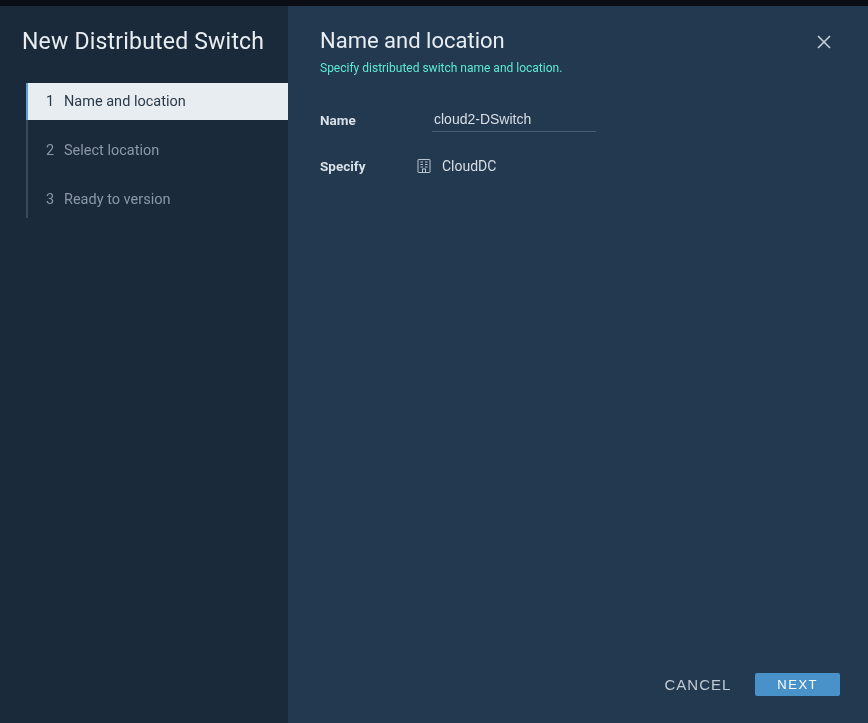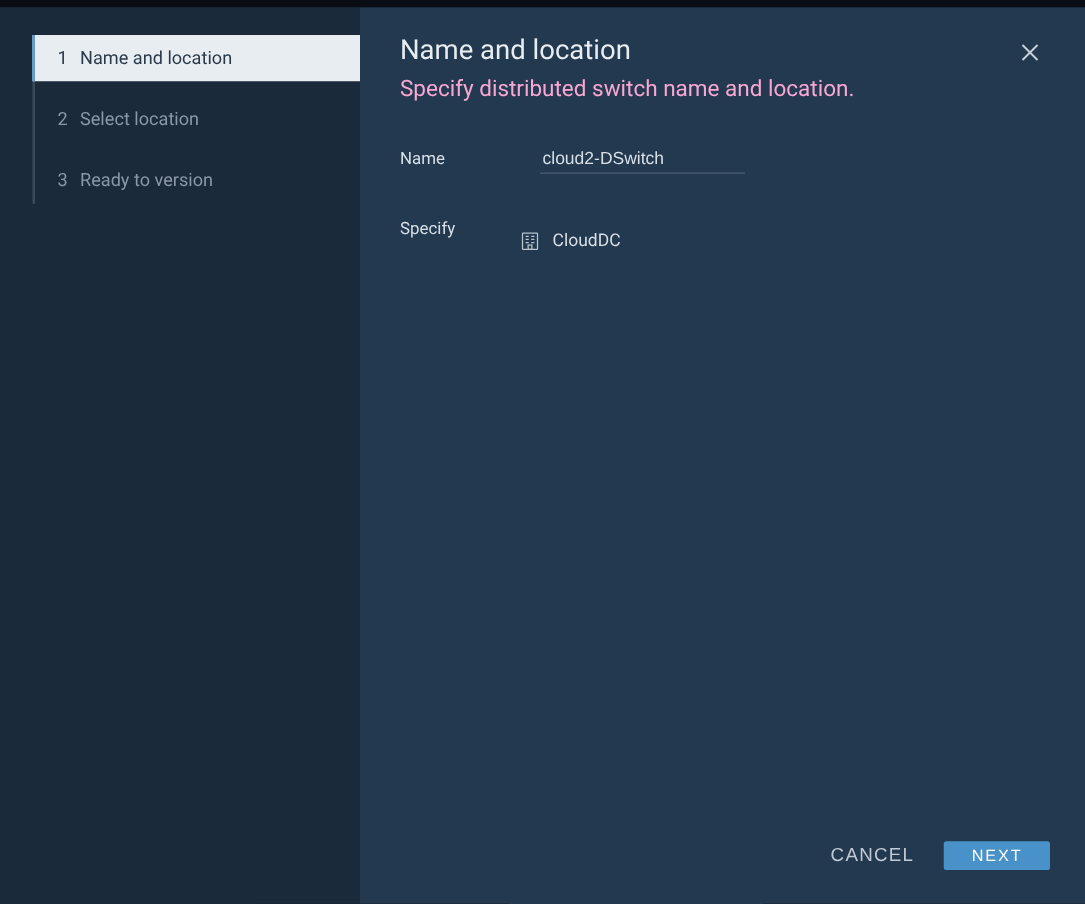--- a/index.html
+++ b/index.html
@@ -73,22 +73,22 @@
     .main-header-text {
       flex: 1;
     }
     .main-title {
       color: #e8edf2;
       font-size: 22px;
       font-weight: 400;
       margin-bottom: 8px;
     }
     .main-subtitle {
-      color: #f9a8d4;
-      font-size: 18px;
+      color: #5eead4;
+      font-size: 12px;
     }
     .close-btn {
       color: #c8d0d8;
       cursor: pointer;
       padding: 4px;
       margin-top: 2px;
     }
     .close-btn svg {
       width: 16px;
       height: 16px;
@@ -100,41 +100,40 @@
     }
     .form-row {
       display: flex;
       align-items: center;
       margin-bottom: 26px;
     }
     .form-label {
       width: 96px;
       color: #d8dfe6;
       font-size: 13.5px;
-      font-weight: 400;
+      font-weight: 700;
       flex-shrink: 0;
     }
     .form-input {
       background: transparent;
       border: none;
       border-bottom: 1px solid #4a5e72;
       color: #d8dfe6;
       font-size: 14px;
       padding: 4px 2px;
       width: 164px;
       outline: none;
       margin-left: 16px;
     }
     .location-value {
       display: flex;
       align-items: center;
       gap: 10px;
       color: #d8dfe6;
       font-size: 14px;
-      margin-top: 20px;
     }
     .dc-icon {
       display: inline-flex;
       width: 16px;
       height: 16px;
     }
     .dc-icon svg {
       width: 16px;
       height: 16px;
     }
@@ -166,20 +165,21 @@
       cursor: pointer;
       border-radius: 2px;
     }
   </style>
 </head>
 <body>
 
 <div class="wizard-container">
 
   <aside class="sidebar">
+    <h1 class="sidebar-title">New Distributed Switch</h1>
     <div class="steps">
       <div class="step active">
         <span class="step-num">1</span>
         <span>Name and location</span>
       </div>
       <div class="step">
         <span class="step-num">2</span>
         <span>Select location</span>
       </div>
       <div class="step">

